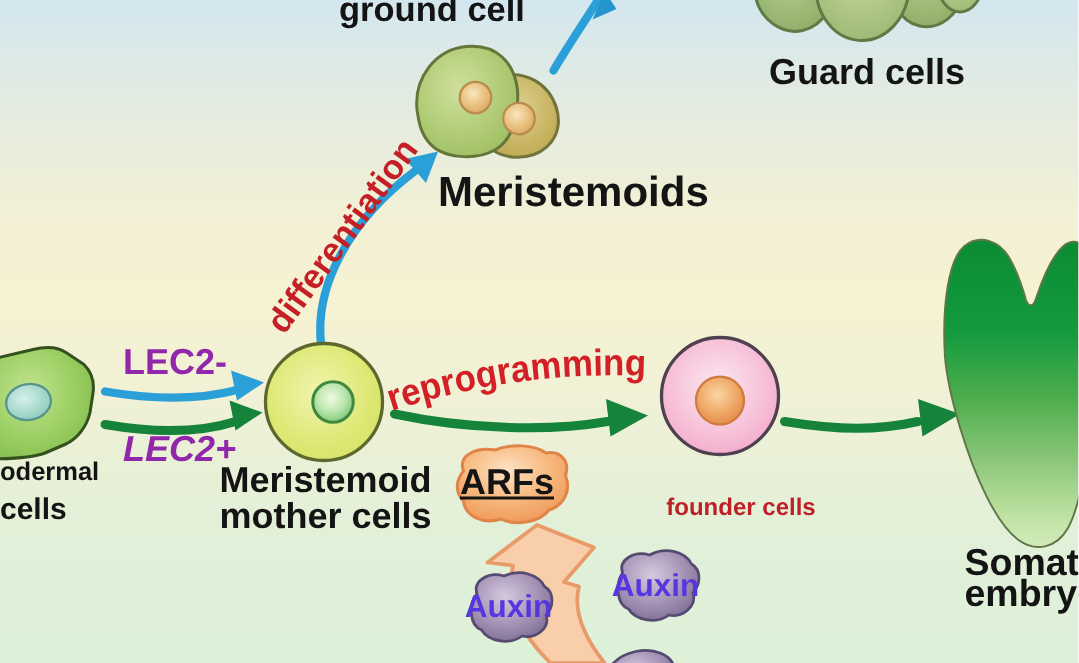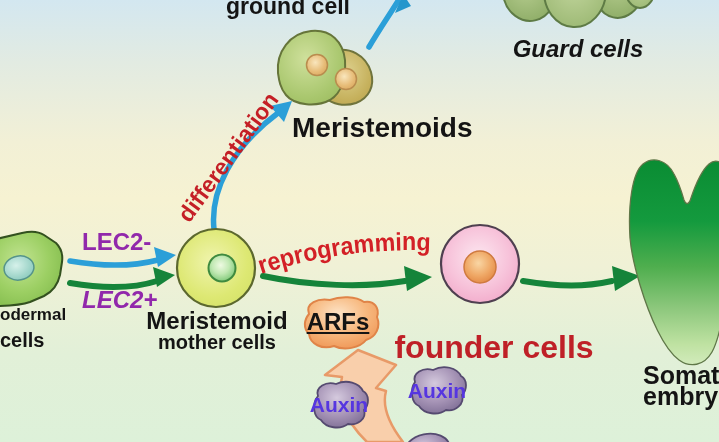--- a/index.html
+++ b/index.html
@@ -172,39 +172,39 @@
 
     <g stroke="#554a70" stroke-width="1.8">
       <path d="M 318 396 C 315 387 326 381 336 384 C 347 379 359 383 363 391 C 370 395 369 405 364 410 C 367 419 357 426 348 424 C 340 430 326 428 321 420 C 313 417 312 403 318 396 Z" fill="url(#gAuxin)"></path>
       <path d="M 415 382 C 412 373 423 367 433 370 C 444 364 457 368 461 376 C 468 380 467 390 462 395 C 465 404 455 412 446 410 C 438 416 424 414 419 406 C 411 403 410 389 415 382 Z" fill="url(#gAuxin)"></path>
       <ellipse cx="427" cy="450" rx="23" ry="16" fill="url(#gAuxin)" transform="rotate(-12 427 450)"></ellipse>
     </g>
   </svg>
 
   <div class="lbl" style="left:226px;top:-6px;font-size:23px;">ground cell</div>
 
-  <div class="lbl ctr" style="left:498px;top:36px;width:160px;font-size:24px;font-style:italic;">Guard cells</div>
+  <div class="lbl ctr" style="left:498px;top:36px;width:160px;font-size:24px;">Guard cells</div>
 
   <div class="lbl ctr" style="left:292px;top:113px;width:160px;font-size:28px;">Meristemoids</div>
 
   <div class="lbl" style="left:228px;top:157px;font-size:23px;color:#c41f26;transform:translate(-50%,-50%) rotate(-54deg);">differentiation</div>
 
   <div class="lbl" style="left:82px;top:229px;font-size:24px;color:#9128ab;">LEC2-</div>
 
   <div class="lbl" style="left:82px;top:287px;font-size:24px;color:#9128ab;font-style:italic;">LEC2+</div>
 
   <div class="lbl" style="left:0;top:306px;font-size:17px;">odermal</div>
   <div class="lbl" style="left:0;top:330px;font-size:20px;">cells</div>
 
   <div class="lbl ctr" style="left:117px;top:308px;width:200px;font-size:24px;">Meristemoid</div>
-  <div class="lbl ctr" style="left:117px;top:332px;width:200px;font-size:20px;">mother cells</div>
+  <div class="lbl ctr" style="left:117px;top:332px;width:200px;font-size:24px;">mother cells</div>
 
   <div class="lbl ctr" style="left:288px;top:309px;width:100px;font-size:24px;text-decoration:underline;">ARFs</div>
 
-  <div class="lbl ctr" style="left:394px;top:331px;width:200px;font-size:32px;color:#bf2027;">founder cells</div>
+  <div class="lbl ctr" style="left:394px;top:331px;width:200px;font-size:16px;color:#bf2027;">founder cells</div>
 
   <div class="lbl ctr" style="left:309px;top:394px;width:60px;font-size:21px;color:#5636e0;">Auxin</div>
   <div class="lbl ctr" style="left:407px;top:380px;width:60px;font-size:21px;color:#5636e0;">Auxin</div>
 
   <div class="lbl" style="left:643px;top:362px;font-size:25px;">Somatic</div>
   <div class="lbl" style="left:643px;top:383px;font-size:25px;">embryo</div>
 
 </div>
 
 </body></html>

